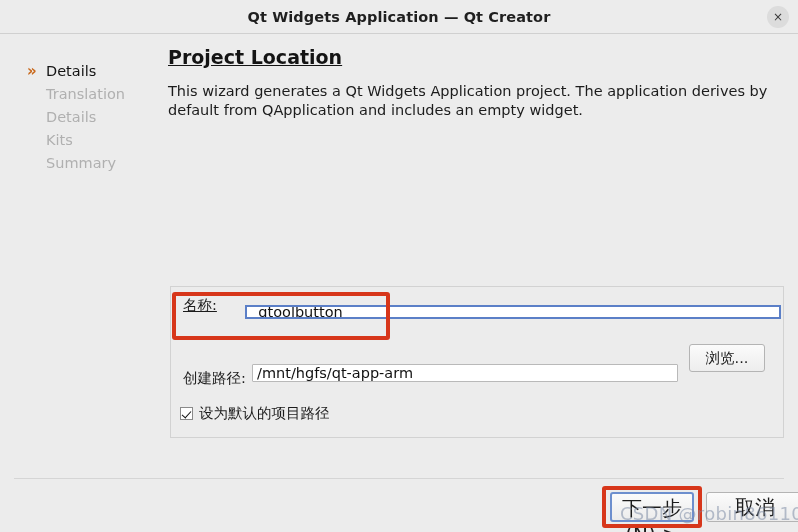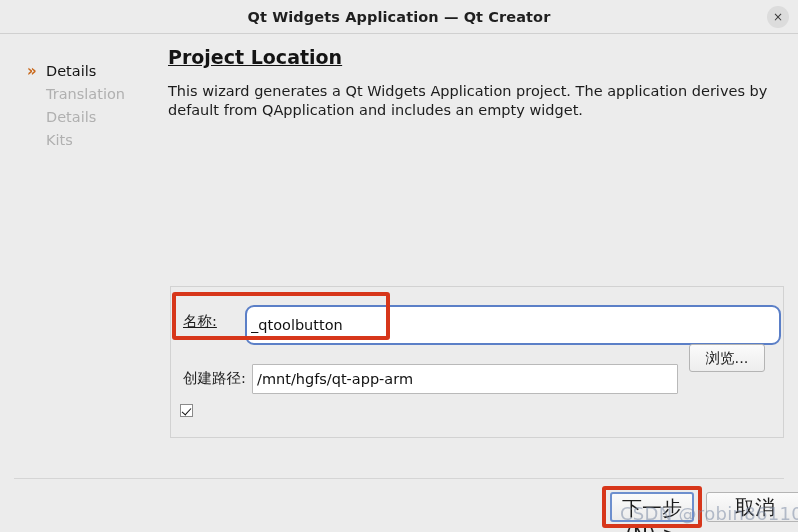--- a/index.html
+++ b/index.html
@@ -119,28 +119,28 @@
     background: #ffffff;
     font-family: "DejaVu Sans", "Liberation Sans", sans-serif;
     font-size: 14.5px;
     color: #111;
     padding: 0 4px;
     outline: none;
   }
   #name-input {
     position: absolute;
     left: 245px; top: 305px;
-    width: 536px; height: 40px;
+    width: 536px; height: 14px;
     border: 2px solid #5b7fc7;
-    border-radius: 9px;
+    border-radius: 0;
   }
   #path-input {
     position: absolute;
     left: 252px; top: 364px;
-    width: 426px; height: 30px;
+    width: 426px; height: 18px;
     border: 1px solid #b9b9b9;
     border-radius: 1px;
   }
 
   #browse-btn {
     position: absolute;
     left: 689px; top: 344px;
     width: 76px; height: 28px;
     background: linear-gradient(#fbfbfb, #ededed);
     border: 1px solid #b4b4b4;
@@ -246,37 +246,41 @@
   </div>
   <div class="nav-item">
     <span>Translation</span>
   </div>
   <div class="nav-item">
     <span>Details</span>
   </div>
   <div class="nav-item">
     <span>Kits</span>
   </div>
+  <div class="nav-item">
+    <span>Summary</span>
+  </div>
 </div>
 
 <div id="page-title">Project Location</div>
 <div id="page-desc">This wizard generates a Qt Widgets Application project. The application derives by default from QApplication and includes an empty widget.</div>
 
 <div id="group-frame"></div>
 
-<div class="row field-label" style="left:183px; top:312px;text-decoration:underline;">名称:</div>
+<div class="row field-label" style="left:183px; top:296px;text-decoration:underline;">名称:</div>
 <input id="name-input" class="text-input" type="text" value="_qtoolbutton" style="">
 
 <div class="row field-label" style="left:183px; top:369px;">创建路径:</div>
 <input id="path-input" class="text-input" type="text" value="/mnt/hgfs/qt-app-arm" style="">
 
 <button id="browse-btn">浏览...</button>
 
 <div id="checkbox-row">
   <div id="checkbox-box"></div>
+  <span id="checkbox-label">设为默认的项目路径</span>
 </div>
 
 <div id="footer-sep"></div>
 <button id="next-btn" class="dialog-btn">下一步(N) &gt;</button>
 <button id="cancel-btn" class="dialog-btn">取消</button>
 
 <div id="annot-name" class="annot"></div>
 <div id="annot-next" class="annot"></div>
 
 <div id="watermark">CSDN @robin861109</div>

